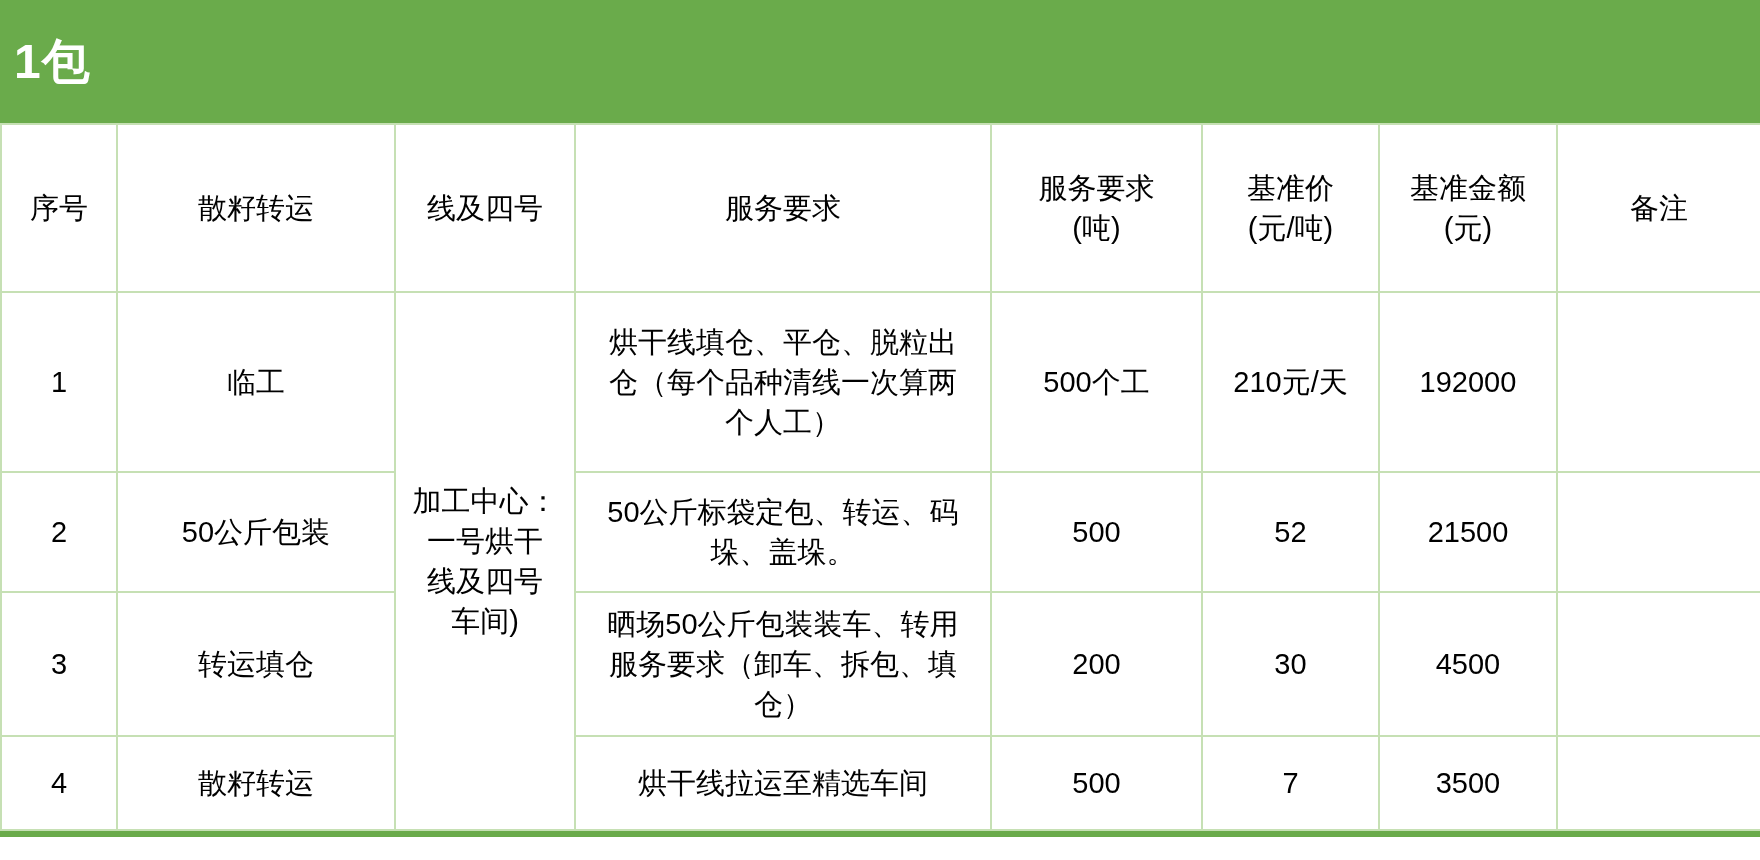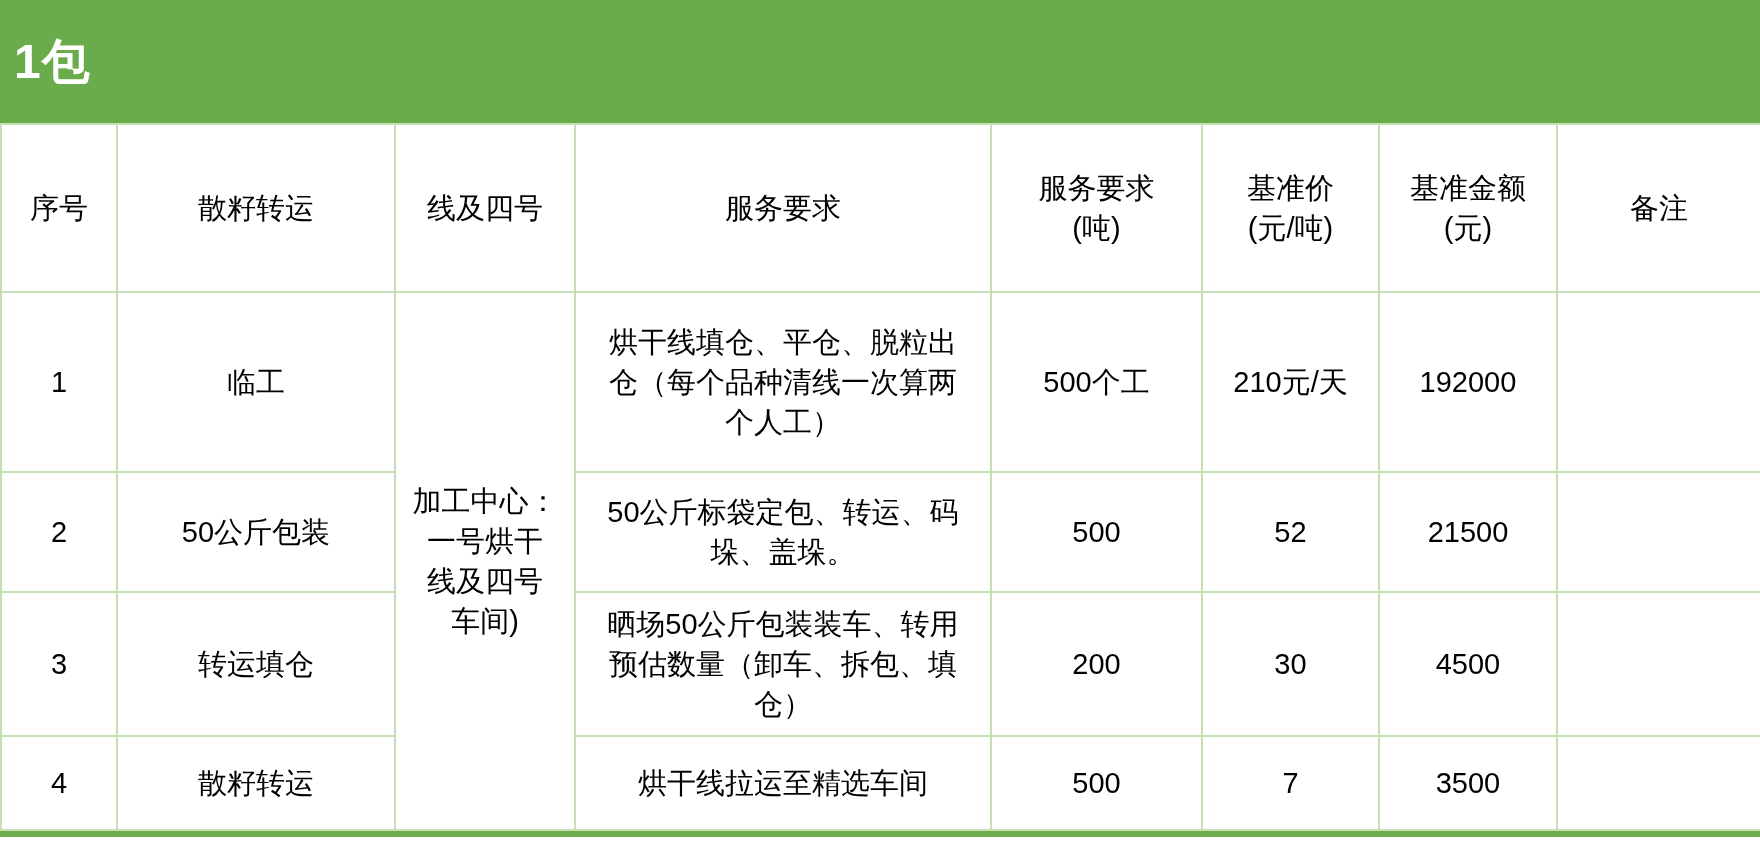--- a/index.html
+++ b/index.html
@@ -109,21 +109,21 @@
 垛、盖垛。</td>
         <td>500</td>
         <td>52</td>
         <td>21500</td>
         <td></td>
       </tr>
       <tr style="height:144px">
         <td>3</td>
         <td>转运填仓</td>
         <td>晒场50公斤包装装车、转用
-预估数量（卸车、拆包、填
+服务要求（卸车、拆包、填
 仓）</td>
         <td>200</td>
         <td>30</td>
         <td>4500</td>
         <td></td>
       </tr>
       <tr style="height:94px">
         <td>4</td>
         <td>散籽转运</td>
         <td>烘干线拉运至精选车间</td>

